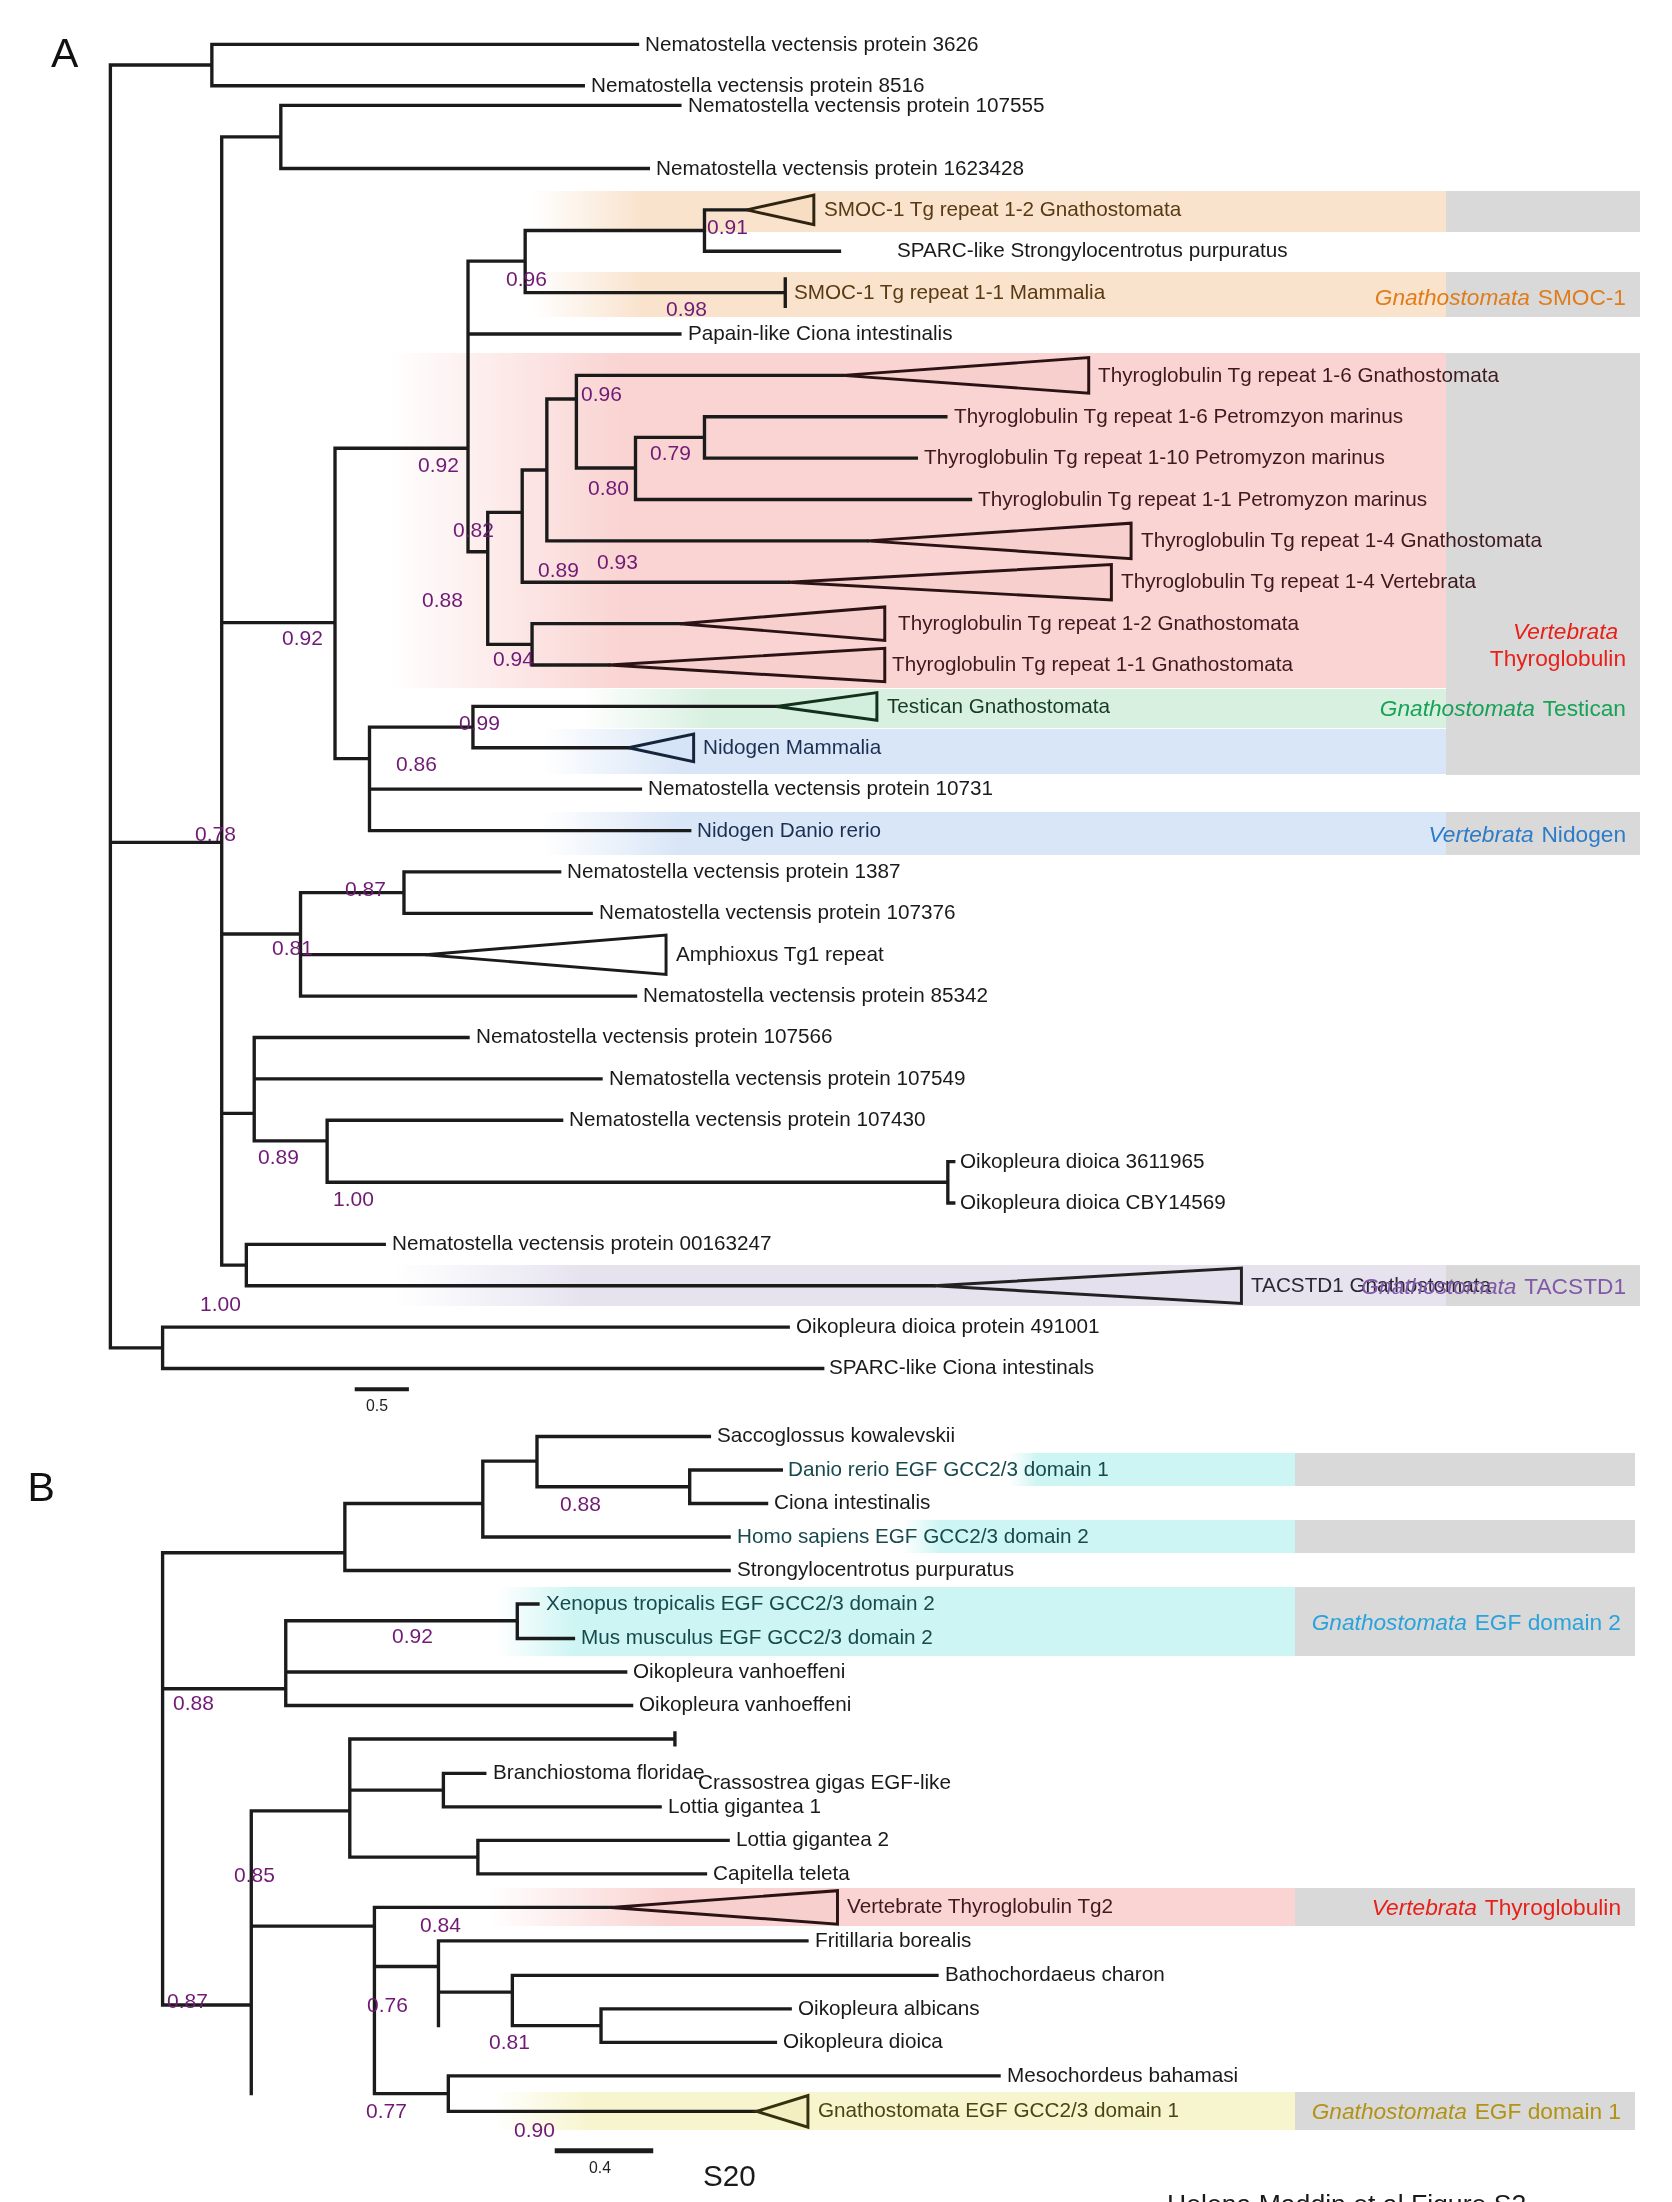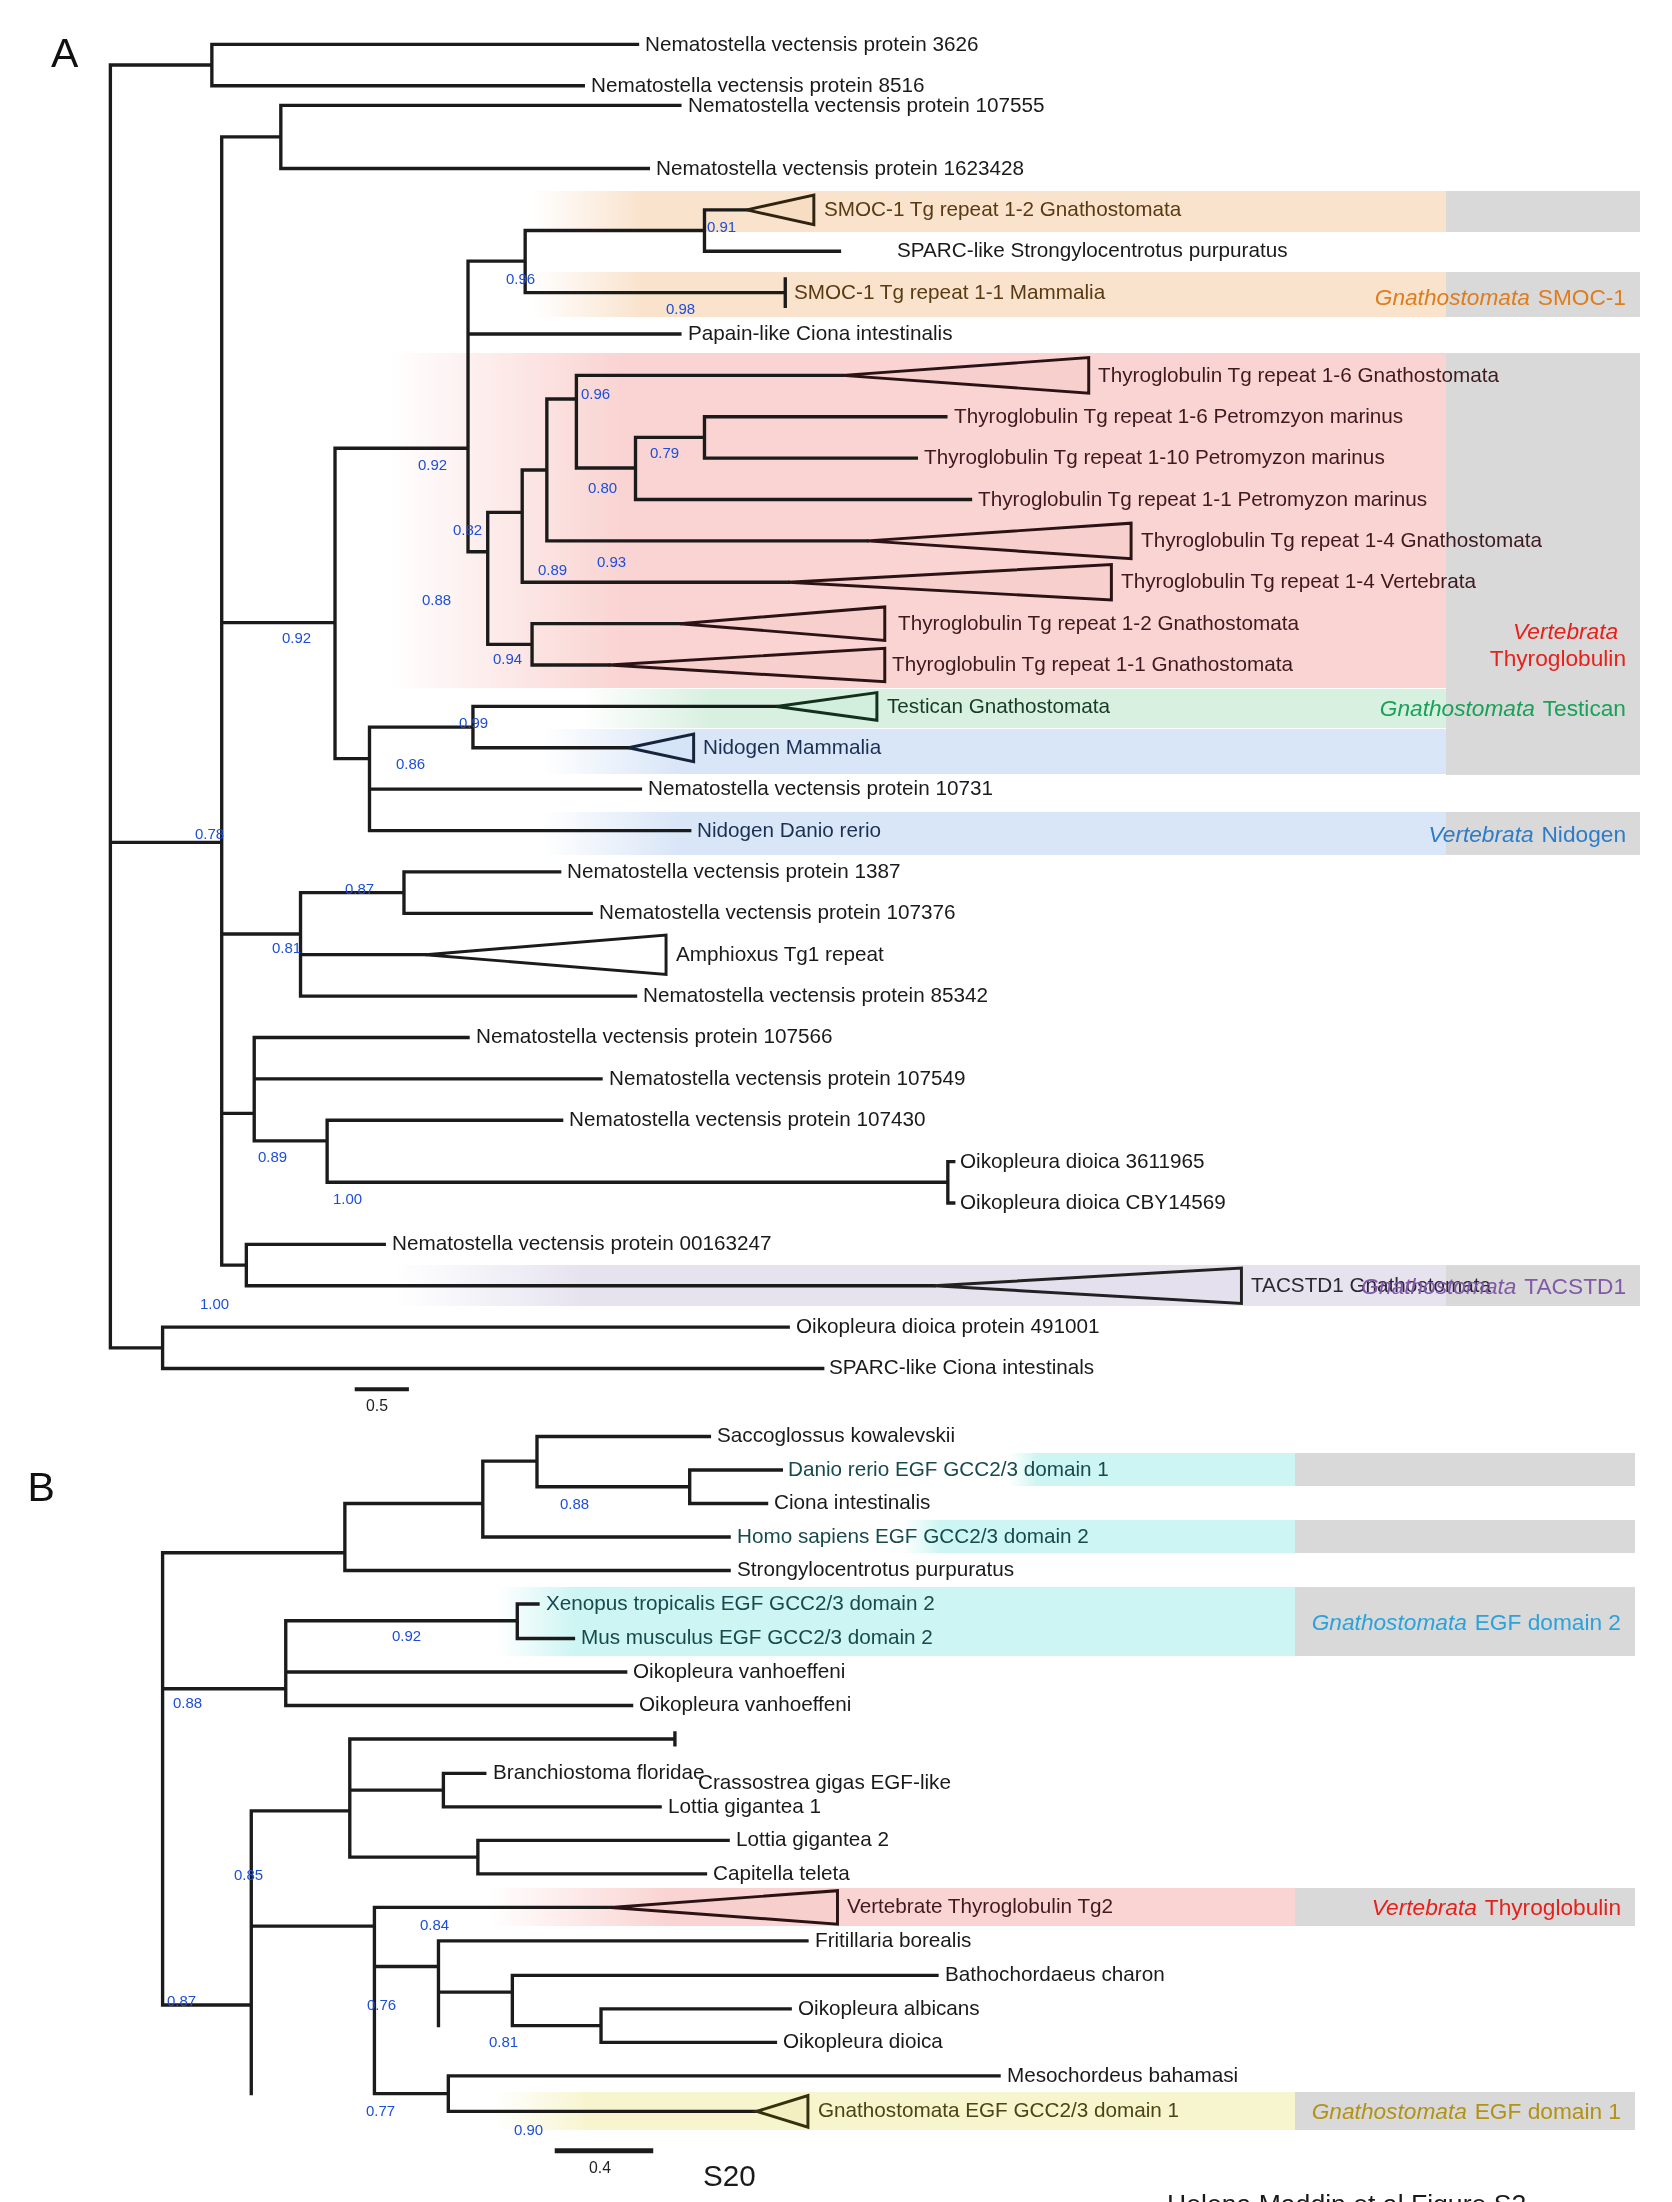--- a/index.html
+++ b/index.html
@@ -1,20 +1,20 @@
 <!DOCTYPE html>
 <html><head>
 <meta charset="utf-8">
 <style>
   html,body{margin:0;padding:0;background:#ffffff;}
   #canvas{position:relative;width:1673px;height:2203px;background:#ffffff;overflow:hidden;
           font-family:"Liberation Sans",sans-serif;color:#1a1a1a;}
   .strip{position:absolute;}
   .tip{position:absolute;font-size:20.7px;line-height:26.6px;white-space:nowrap;z-index:4;}
-  .sup{position:absolute;font-size:15px;line-height:18.7px;color:#1d4ed8;z-index:4;white-space:nowrap;}
+  .sup{position:absolute;font-size:21px;line-height:18.7px;color:#701a75;z-index:4;white-space:nowrap;}
   .side{position:absolute;font-size:22.7px;line-height:26.6px;white-space:nowrap;z-index:4;text-align:right;}
   .side i{margin-right:7.9px;}
   .panel-letter{position:absolute;font-size:41px;color:#111;z-index:5;}
   .scale-num{position:absolute;font-size:15.8px;color:#222;z-index:4;}
   svg{position:absolute;left:0;top:0;z-index:3;}
   .c-smoc{color:#5a3a13;}
   .c-thyro{color:#3d1a1f;}
   .c-testican{color:#173a22;}
   .c-nidogen{color:#1b2f52;}
   .c-tacstd{color:#2b2633;}

